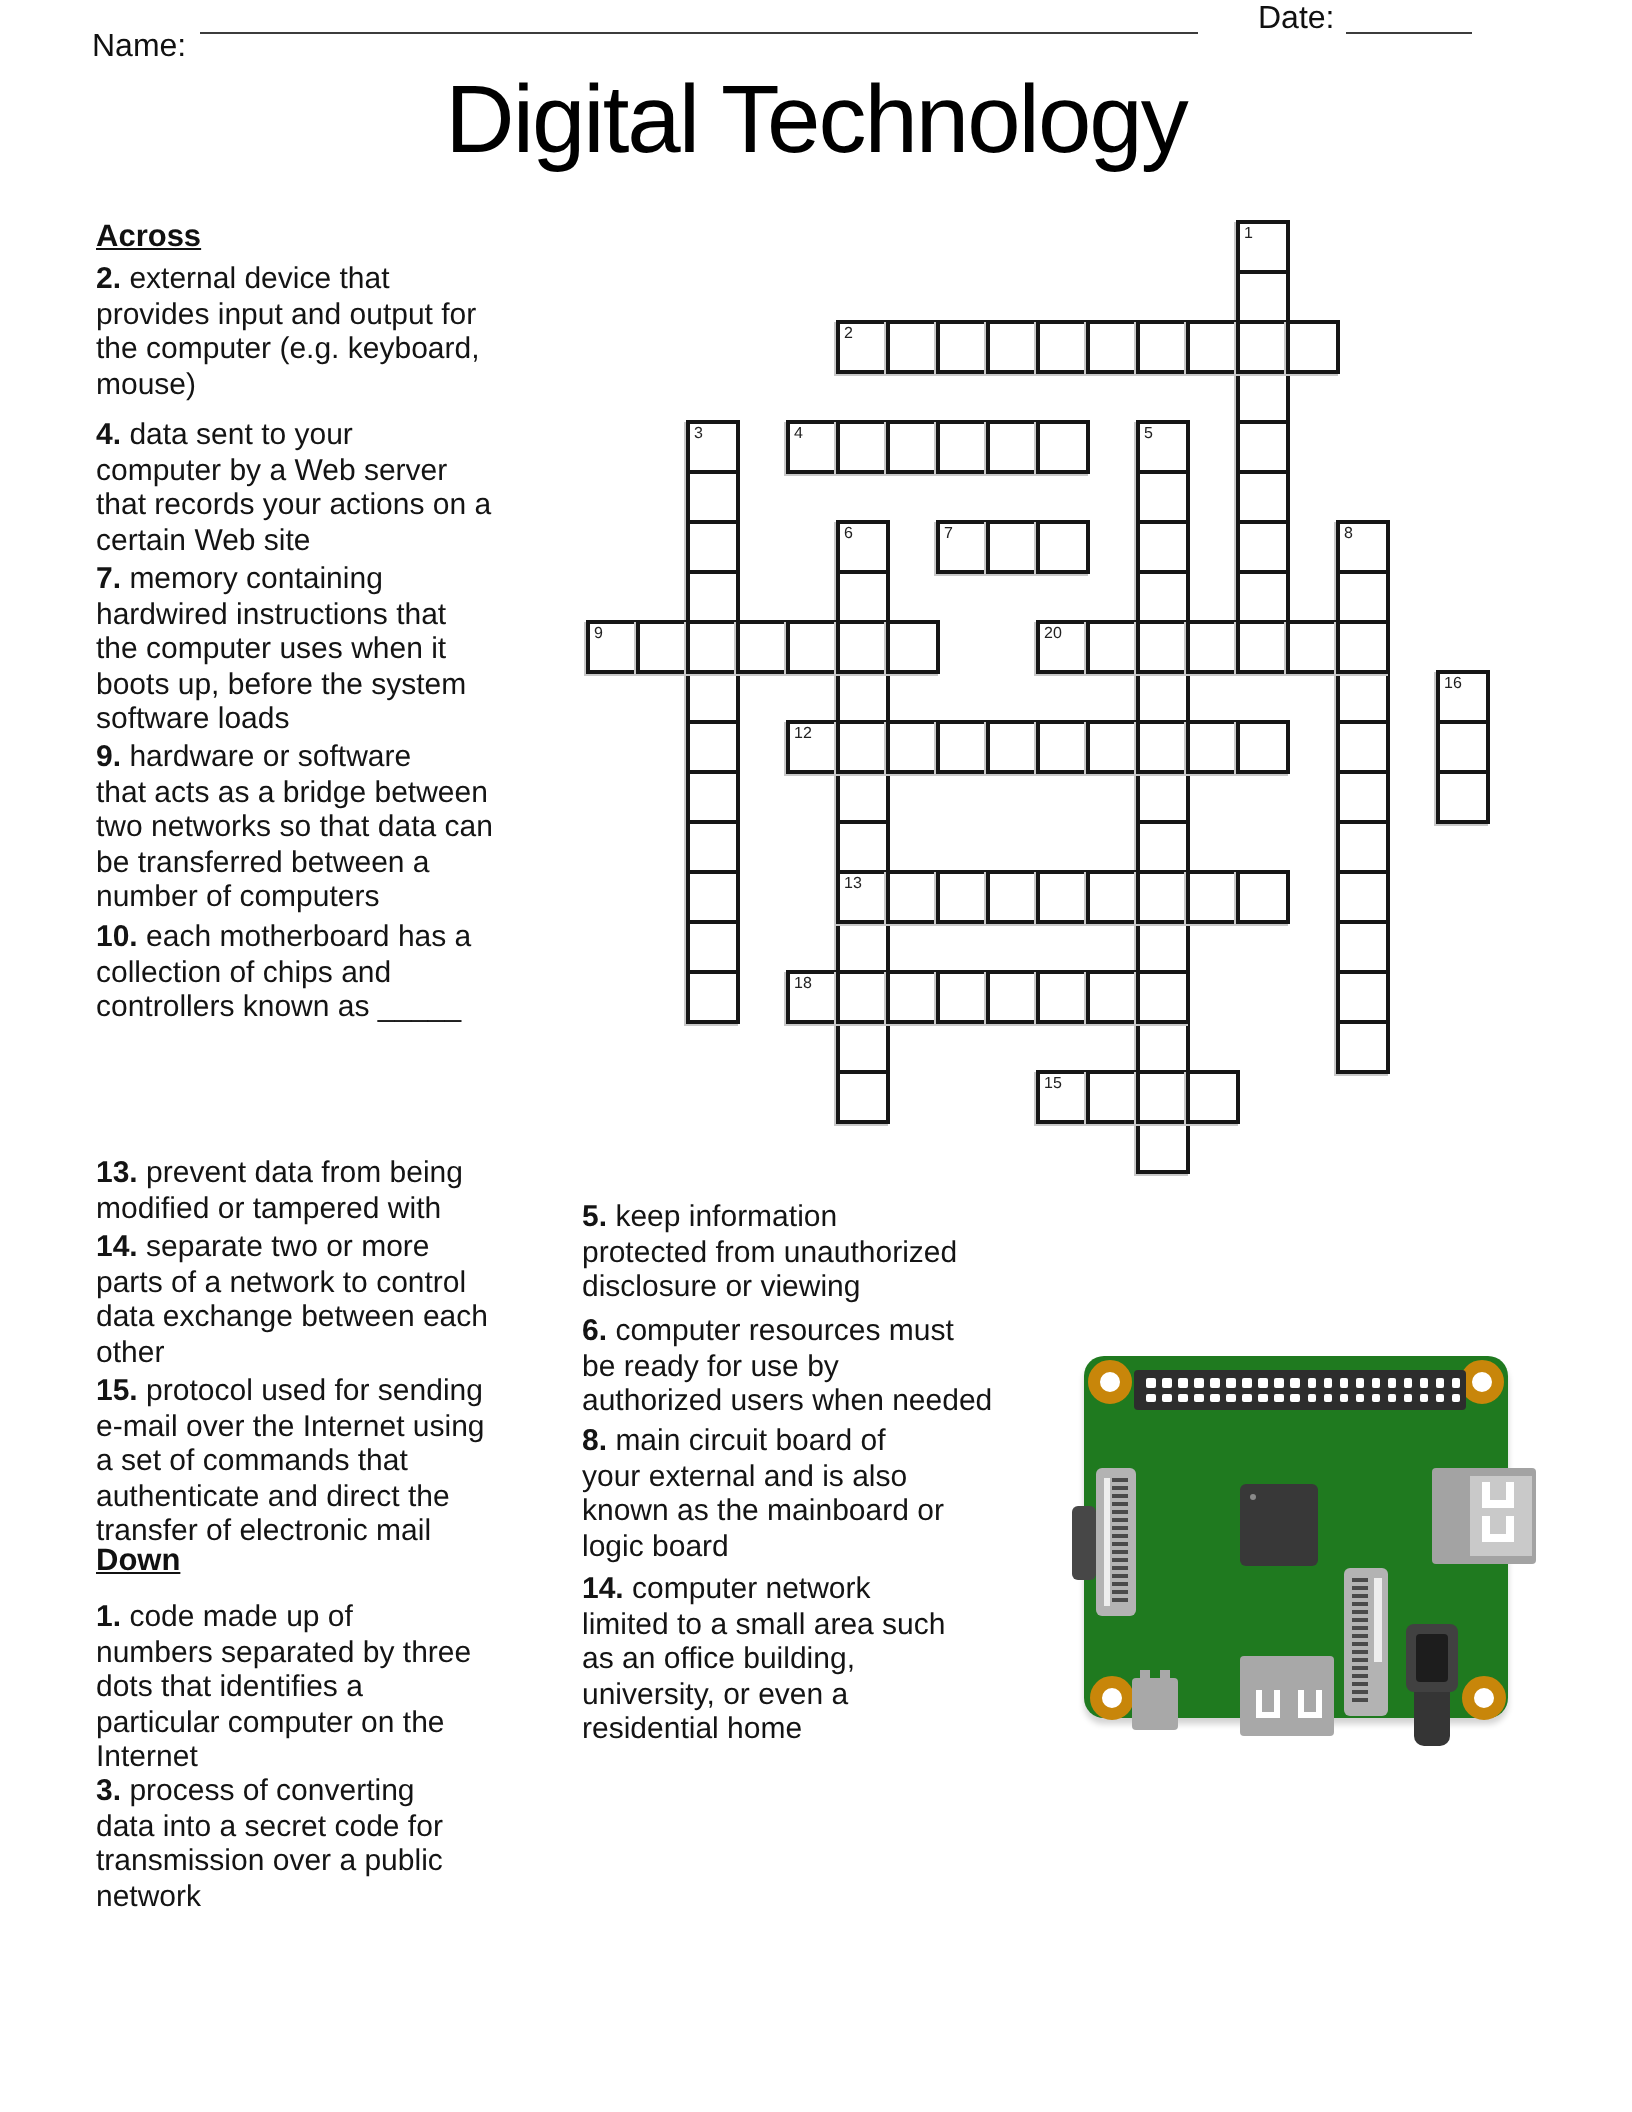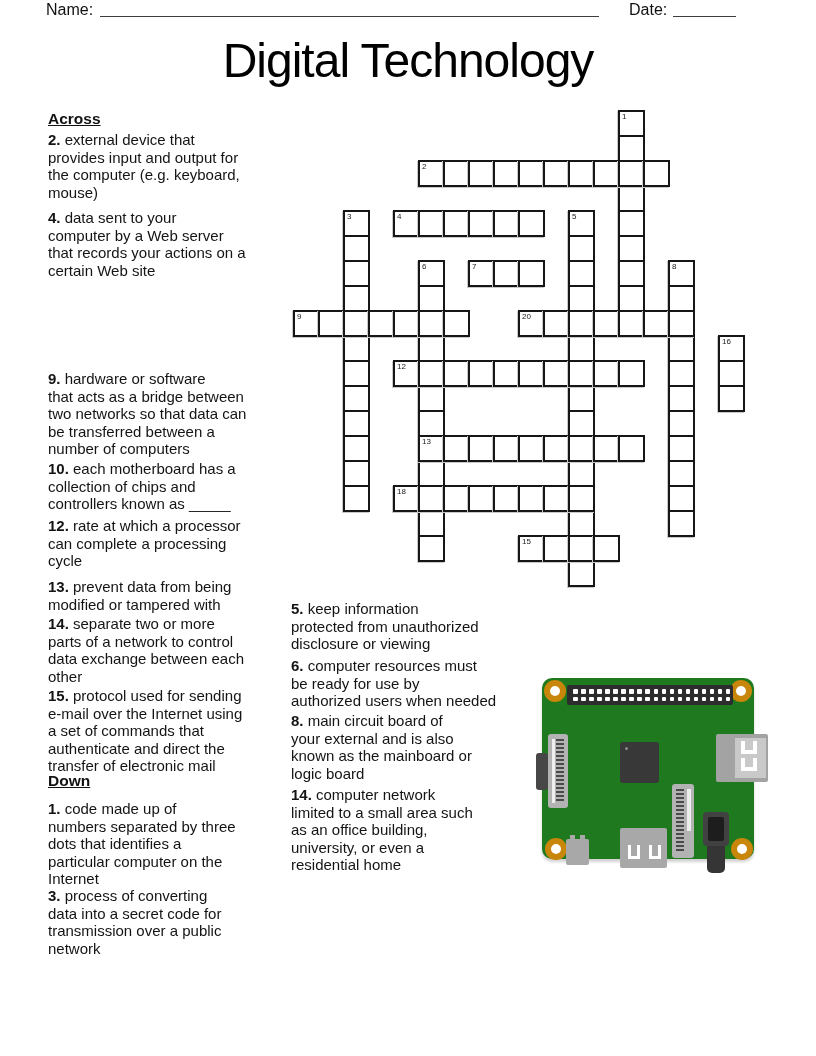--- a/index.html
+++ b/index.html
@@ -54,47 +54,49 @@
   #hdmi-u1{left:8px;top:17px;width:12px;height:14px;border-width:3px;}
   #hdmi-u2{left:29px;top:17px;width:12px;height:14px;border-width:3px;}
   #musb{left:30px;top:163px;width:23px;height:26px;background:#a8a8a8;border-radius:2px;}
   .musb-tab{position:absolute;width:5px;height:5px;top:-4px;background:#a8a8a8;}
 </style>
 </head>
 <body>
 
 <div id="page">
 
-  <span class="abs hdr-label" style="left:46px;top:1px;text-align:center;">Name:</span>
+  <span class="abs hdr-label" style="left:46px;top:15px;text-align:center;">Name:</span>
   <div class="abs fill-line" style="left:100px;top:16px;width:499px;"></div>
   <span class="abs hdr-label" style="left:629px;top:1px;">Date:</span>
   <div class="abs fill-line" style="left:673px;top:16px;width:63px;"></div>
 
   <div class="abs" id="title">Digital Technology</div>
 
   <div class="abs clue-head" style="left:48px;top:110px;">Across</div>
   <p class="clue" style="left:48px;top:131px;"><b>2.</b> <span>external device that
 provides input and output for
 the computer (e.g. keyboard,
 mouse)</span></p>
   <p class="clue" style="left:48px;top:209px;"><b>4.</b> <span>data sent to your
 computer by a Web server
 that records your actions on a
 certain Web site</span></p>
+  <p class="clue" style="left:48px;top:281px;"><b>7.</b> <span>memory containing
+hardwired instructions that
+the computer uses when it
+boots up, before the system
+software loads</span></p>
   <p class="clue" style="left:48px;top:370px;"><b>9.</b> <span>hardware or software
 that acts as a bridge between
 two networks so that data can
 be transferred between a
 number of computers</span></p>
   <p class="clue" style="left:48px;top:460px;"><b>10.</b> <span>each motherboard has a
 collection of chips and
 controllers known as _____</span></p>
-  <p class="clue" style="left:48px;top:517px;"><b>12.</b> <span>rate at which a processor
-can complete a processing
-cycle</span></p>
   <p class="clue" style="left:48px;top:578px;"><b>13.</b> <span>prevent data from being
 modified or tampered with</span></p>
   <p class="clue" style="left:48px;top:615px;"><b>14.</b> <span>separate two or more
 parts of a network to control
 data exchange between each
 other</span></p>
   <p class="clue" style="left:48px;top:687px;"><b>15.</b> <span>protocol used for sending
 e-mail over the Internet using
 a set of commands that
 authenticate and direct the

